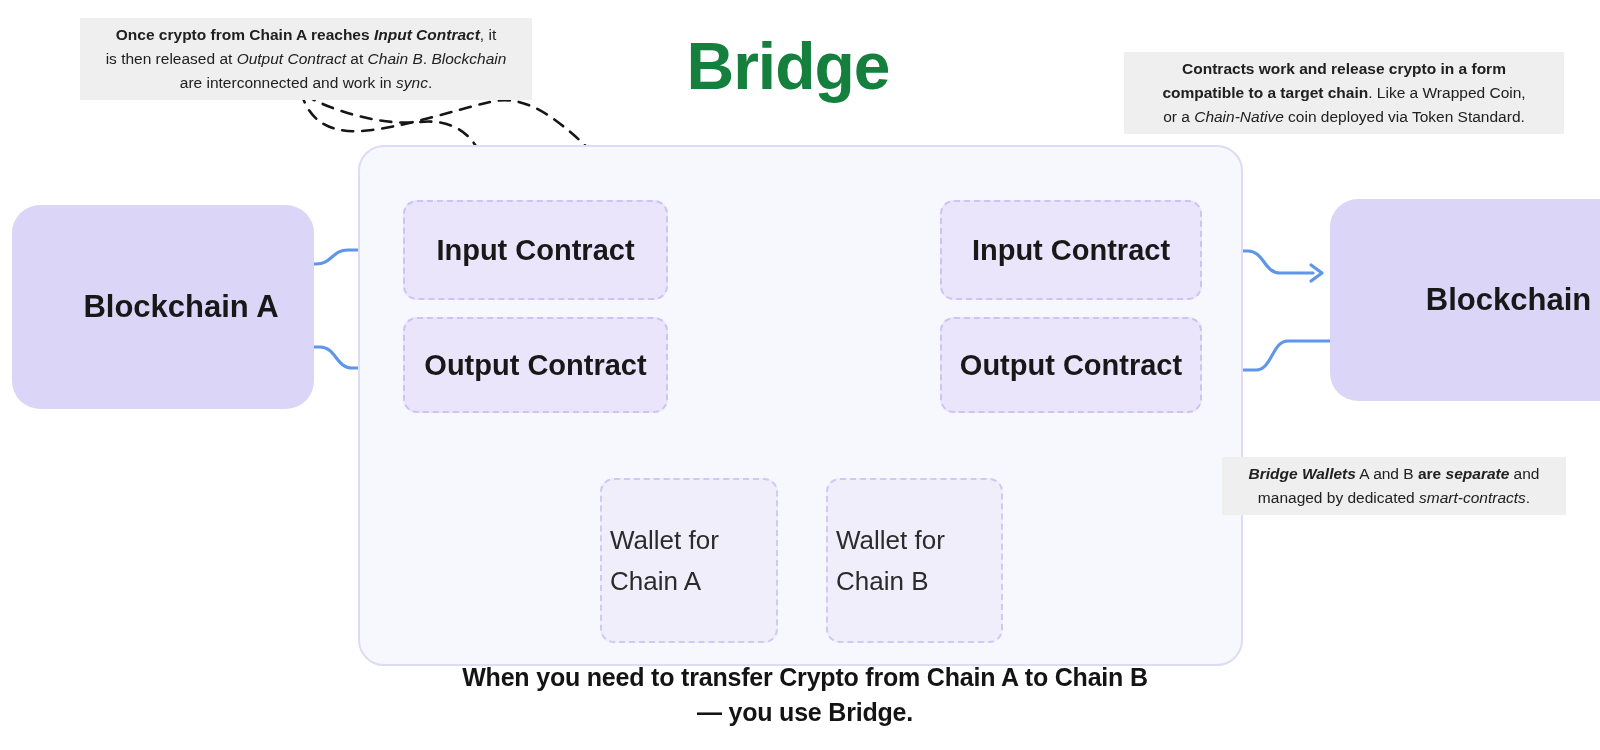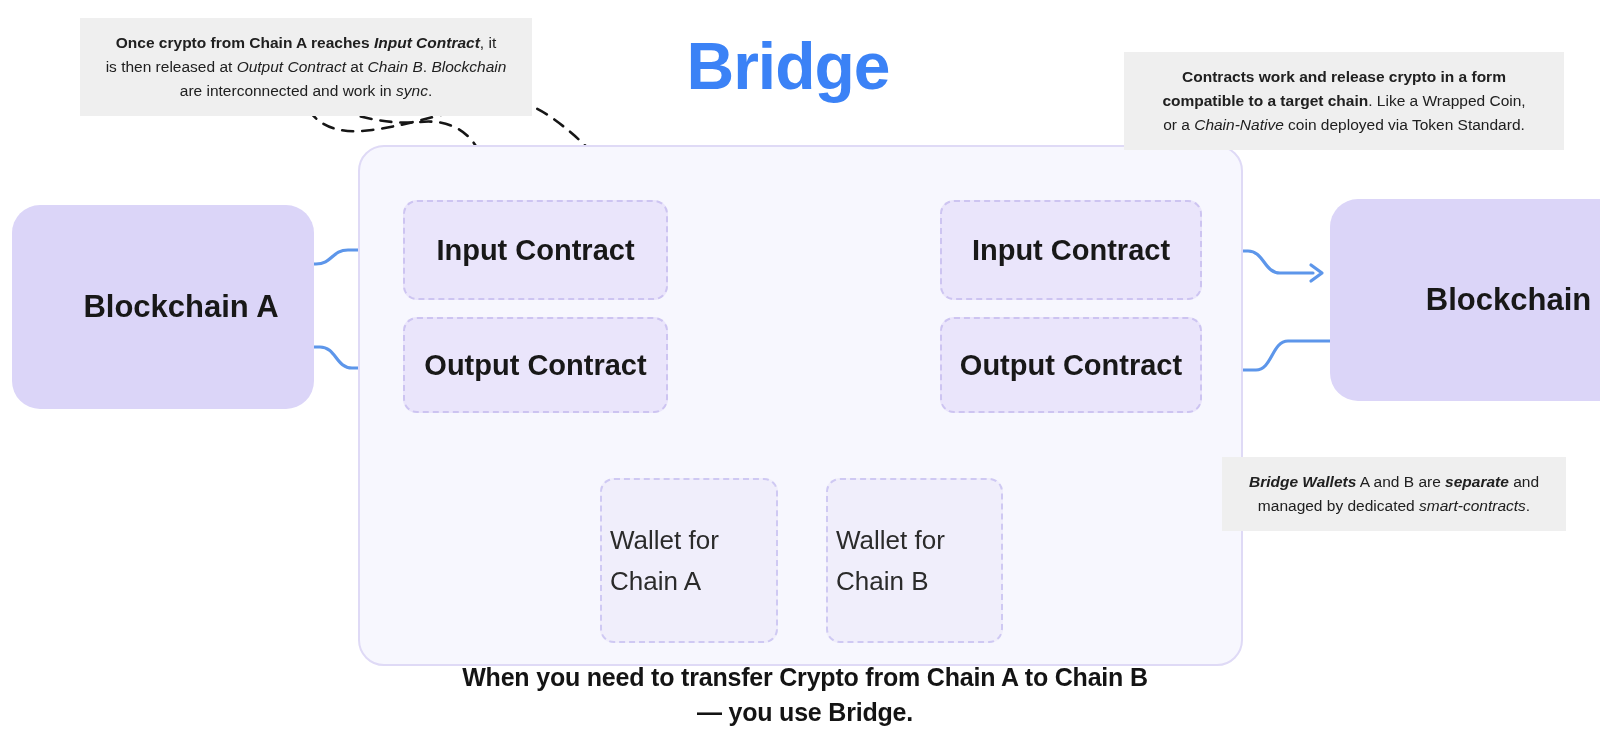--- a/index.html
+++ b/index.html
@@ -4,21 +4,21 @@
 <style>
   html,body{margin:0;padding:0;background:#ffffff;}
   .canvas{
     position:relative;width:1600px;height:750px;overflow:hidden;
     font-family:"Liberation Sans",sans-serif;color:#1c1c1c;background:#ffffff;
   }
   .abs{position:absolute;}
   
   .title{
     left:560px;top:28px;width:456px;text-align:center;
-    font-size:66px;font-weight:bold;letter-spacing:-1px;color:#3b82f6;
+    font-size:66px;font-weight:bold;letter-spacing:-1px;color:#15803d;
   }
   
   .bridge-container{
     left:358px;top:145px;width:885px;height:521px;
     background:#f7f7fe;border:2px solid #dfdaf6;border-radius:26px;
     box-sizing:border-box;
   }
   
   .chain-node{
     background:#dbd5f8;border-radius:28px;
@@ -41,21 +41,21 @@
   .wallet-box{
     background:#f0eefb;border:2px dashed #cfc9f3;border-radius:14px;
     box-sizing:border-box;display:flex;align-items:center;justify-content:center;
     font-size:26px;font-weight:400;color:#2b2b2b;line-height:1.55;
     padding:8px;
   }
   .wallet-a{left:600px;top:478px;width:178px;height:165px;}
   .wallet-b{left:826px;top:478px;width:177px;height:165px;}
   
   .note{
-    background:#efefef;padding:13px 8px;
+    background:#efefef;padding:5px 8px;
     font-size:15.5px;line-height:24px;text-align:center;color:#202020;
   }
   .note-tl{left:80px;top:18px;width:436px;}
   .note-tr{left:1124px;top:52px;width:424px;}
   .note-br{left:1222px;top:457px;width:328px;}
   
   .caption{
     left:305px;top:660px;width:1000px;text-align:center;
     font-size:25px;font-weight:bold;line-height:35px;letter-spacing:-0.2px;color:#141414;
   }
@@ -113,21 +113,21 @@
       <div><span style="font-weight: bold;">Once crypto from Chain A reaches </span><span style="font-weight: bold; font-style: italic;">Input Contract</span><span>, it</span></div>
       <div><span>is then released at </span><span style="font-style: italic;">Output Contract</span><span> at </span><span style="font-style: italic;">Chain B</span><span>. </span><span style="font-style: italic;">Blockchain</span></div>
       <div><span>are interconnected and work in </span><span style="font-style: italic;">sync</span><span>.</span></div>
     </div>
   <div class="abs note note-tr">
       <div><span style="font-weight: bold;">Contracts work and release crypto in a form</span></div>
       <div><span style="font-weight: bold;">compatible to a target chain</span><span>. Like a Wrapped Coin,</span></div>
       <div><span>or a </span><span style="font-style: italic;">Chain-Native</span><span> coin deployed via </span><span style="">Token Standard</span><span>.</span></div>
     </div>
   <div class="abs note note-br">
-      <div><span style="font-weight: bold; font-style: italic;">Bridge Wallets</span><span> A and B </span><span style="font-weight: normal;">are </span><span style="font-weight: bold; font-style: italic;">separate</span><span> and</span></div>
+      <div><span style="font-weight: bold; font-style: italic;">Bridge Wallets</span><span> A and B </span><span style="font-weight: bold;">are </span><span style="font-weight: bold; font-style: italic;">separate</span><span> and</span></div>
       <div><span>managed by dedicated </span><span style="font-style: italic;">smart-contracts</span><span>.</span></div>
     </div>
 
   <div class="abs chain-node chain-a">Blockchain A</div>
   <div class="abs chain-node chain-b">Blockchain B</div>
 
   <div class="abs contract-box l-input">Input Contract</div>
   <div class="abs contract-box l-output">Output Contract</div>
   <div class="abs contract-box r-input">Input Contract</div>
   <div class="abs contract-box r-output">Output Contract</div>

